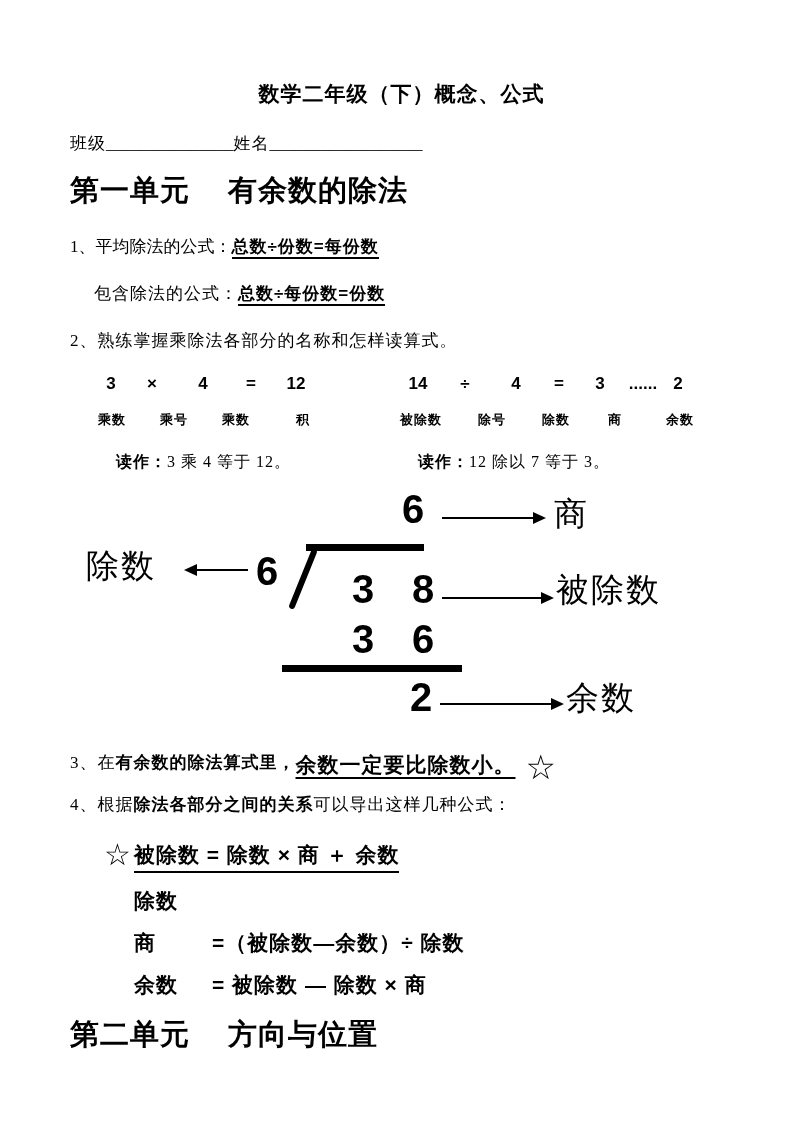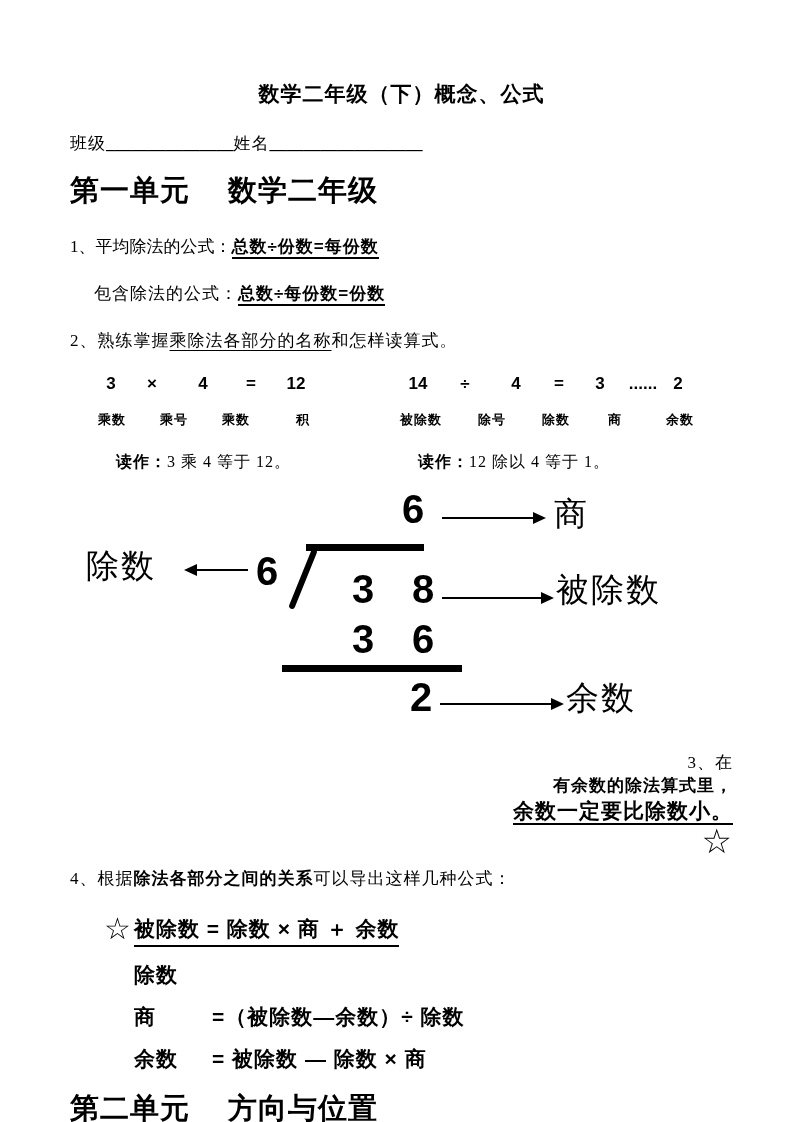--- a/index.html
+++ b/index.html
@@ -10,37 +10,37 @@
     color:#000; position:relative;
     padding:80px 60px 0 70px;
   }
 
   .doc-title {
     text-align:center; font-family:"Liberation Sans","DejaVu Sans",sans-serif;
     font-weight:bold; font-size:21px; letter-spacing:1px;
   }
 
   .name-line { margin-top:24px; font-size:17px; letter-spacing:1px; }
-  .blank { letter-spacing:0; font-weight:bold;margin-top:44px; }
+  .blank { letter-spacing:0; font-weight:normal;margin-top:44px; }
 
   .unit-heading {
     font-family:"Liberation Sans","DejaVu Sans",sans-serif;
     font-weight:bold; font-size:29px; margin-top:16px; letter-spacing:1px;
   }
   .unit-heading .unit-title { margin-left:38px; }
 
   .item { font-size:17px; margin-top:24px; letter-spacing:1px; }
   .item .num { letter-spacing:0; }
   .indent1 { padding-left:24px; }
 
   .bold-ul {
     font-family:"Liberation Sans","DejaVu Sans",sans-serif;
     font-weight:bold; border-bottom:2px solid #000; padding-bottom:1px;
   }
-  .ul-only { text-decoration:underline; text-underline-offset:4px; }
+  .ul-only { text-underline-offset:4px; }
   .b { font-weight:bold; }
 
   
   .expr-wrap { display:flex; margin-top:22px; }
   .expr-col-left  { width:330px; padding-left:28px; }
   .expr-col-right { width:330px; }
   .expr-row {
     display:flex; font-family:"Liberation Sans","DejaVu Sans",sans-serif;
     font-weight:bold; font-size:17px; align-items:baseline;
   }
@@ -95,21 +95,21 @@
   .arrow-l::before {
     content:""; position:absolute; left:-12px; top:-5px;
     border-right:13px solid #000; border-top:6px solid transparent; border-bottom:6px solid transparent;
   }
   .slash {
     position:absolute; width:6px; height:64px; background:#000;
     transform:rotate(22deg); border-radius:3px;
   }
 
   
-  .item3 { margin-top:20px; font-size:17px; letter-spacing:1px; display:flex; align-items:flex-end;flex-direction:column; }
+  .item3 { margin-top:20px; font-size:17px; letter-spacing:1px; display:flex; align-items:flex-start; }
   .hl-big {
     font-size:21px; font-weight:bold; text-decoration:underline;
     text-underline-offset:5px; letter-spacing:1px;
   }
   .star-big { font-size:34px; font-weight:normal; margin-left:10px; line-height:1; }
 
   
   .formula-block {
     margin-top:18px; padding-left:34px;
     font-family:"Liberation Sans","DejaVu Sans",sans-serif;
@@ -129,21 +129,21 @@
 
 <div class="page">
 
   <div class="doc-title">数学二年级（下）概念、公式</div>
 
   <div class="name-line">
     <span>班级</span><span class="blank">_______________</span><span>姓名</span><span class="blank">__________________</span>
   </div>
 
   <div class="unit-heading">
-    <span>第一单元</span><span class="unit-title">数学二年级</span>
+    <span>第一单元</span><span class="unit-title">有余数的除法</span>
   </div>
 
   <div class="item">
     <span class="num">1、平均除法的公式：</span><span class="bold-ul">总数÷份数=每份数</span>
   </div>
 
   <div class="item indent1">
     <span>包含除法的公式：</span><span class="bold-ul">总数÷每份数=份数</span>
   </div>
 
@@ -181,21 +181,21 @@
         <span>2</span>
       </div>
       <div class="lbl-row rl1">
         <span>被除数</span>
         <span>除号</span>
         <span>除数</span>
         <span>商</span>
         <span>余数</span>
       </div>
       <div class="read-row">
-        <span class="rl">读作：</span><span>12 除以 4 等于 1。</span>
+        <span class="rl">读作：</span><span>12 除以 7 等于 3。</span>
       </div>
     </div>
   </div>
 
   <div class="ldiv">
     <div class="dnum" style="left:332px; top:0;">6</div>
     <div class="arrow-r" style="left:372px; top:28px; width:92px;"></div>
     <div class="dlabel" style="left:484px; top:6px;">商</div>
 
     <div class="dlabel" style="left:16px; top:58px;">除数</div>

